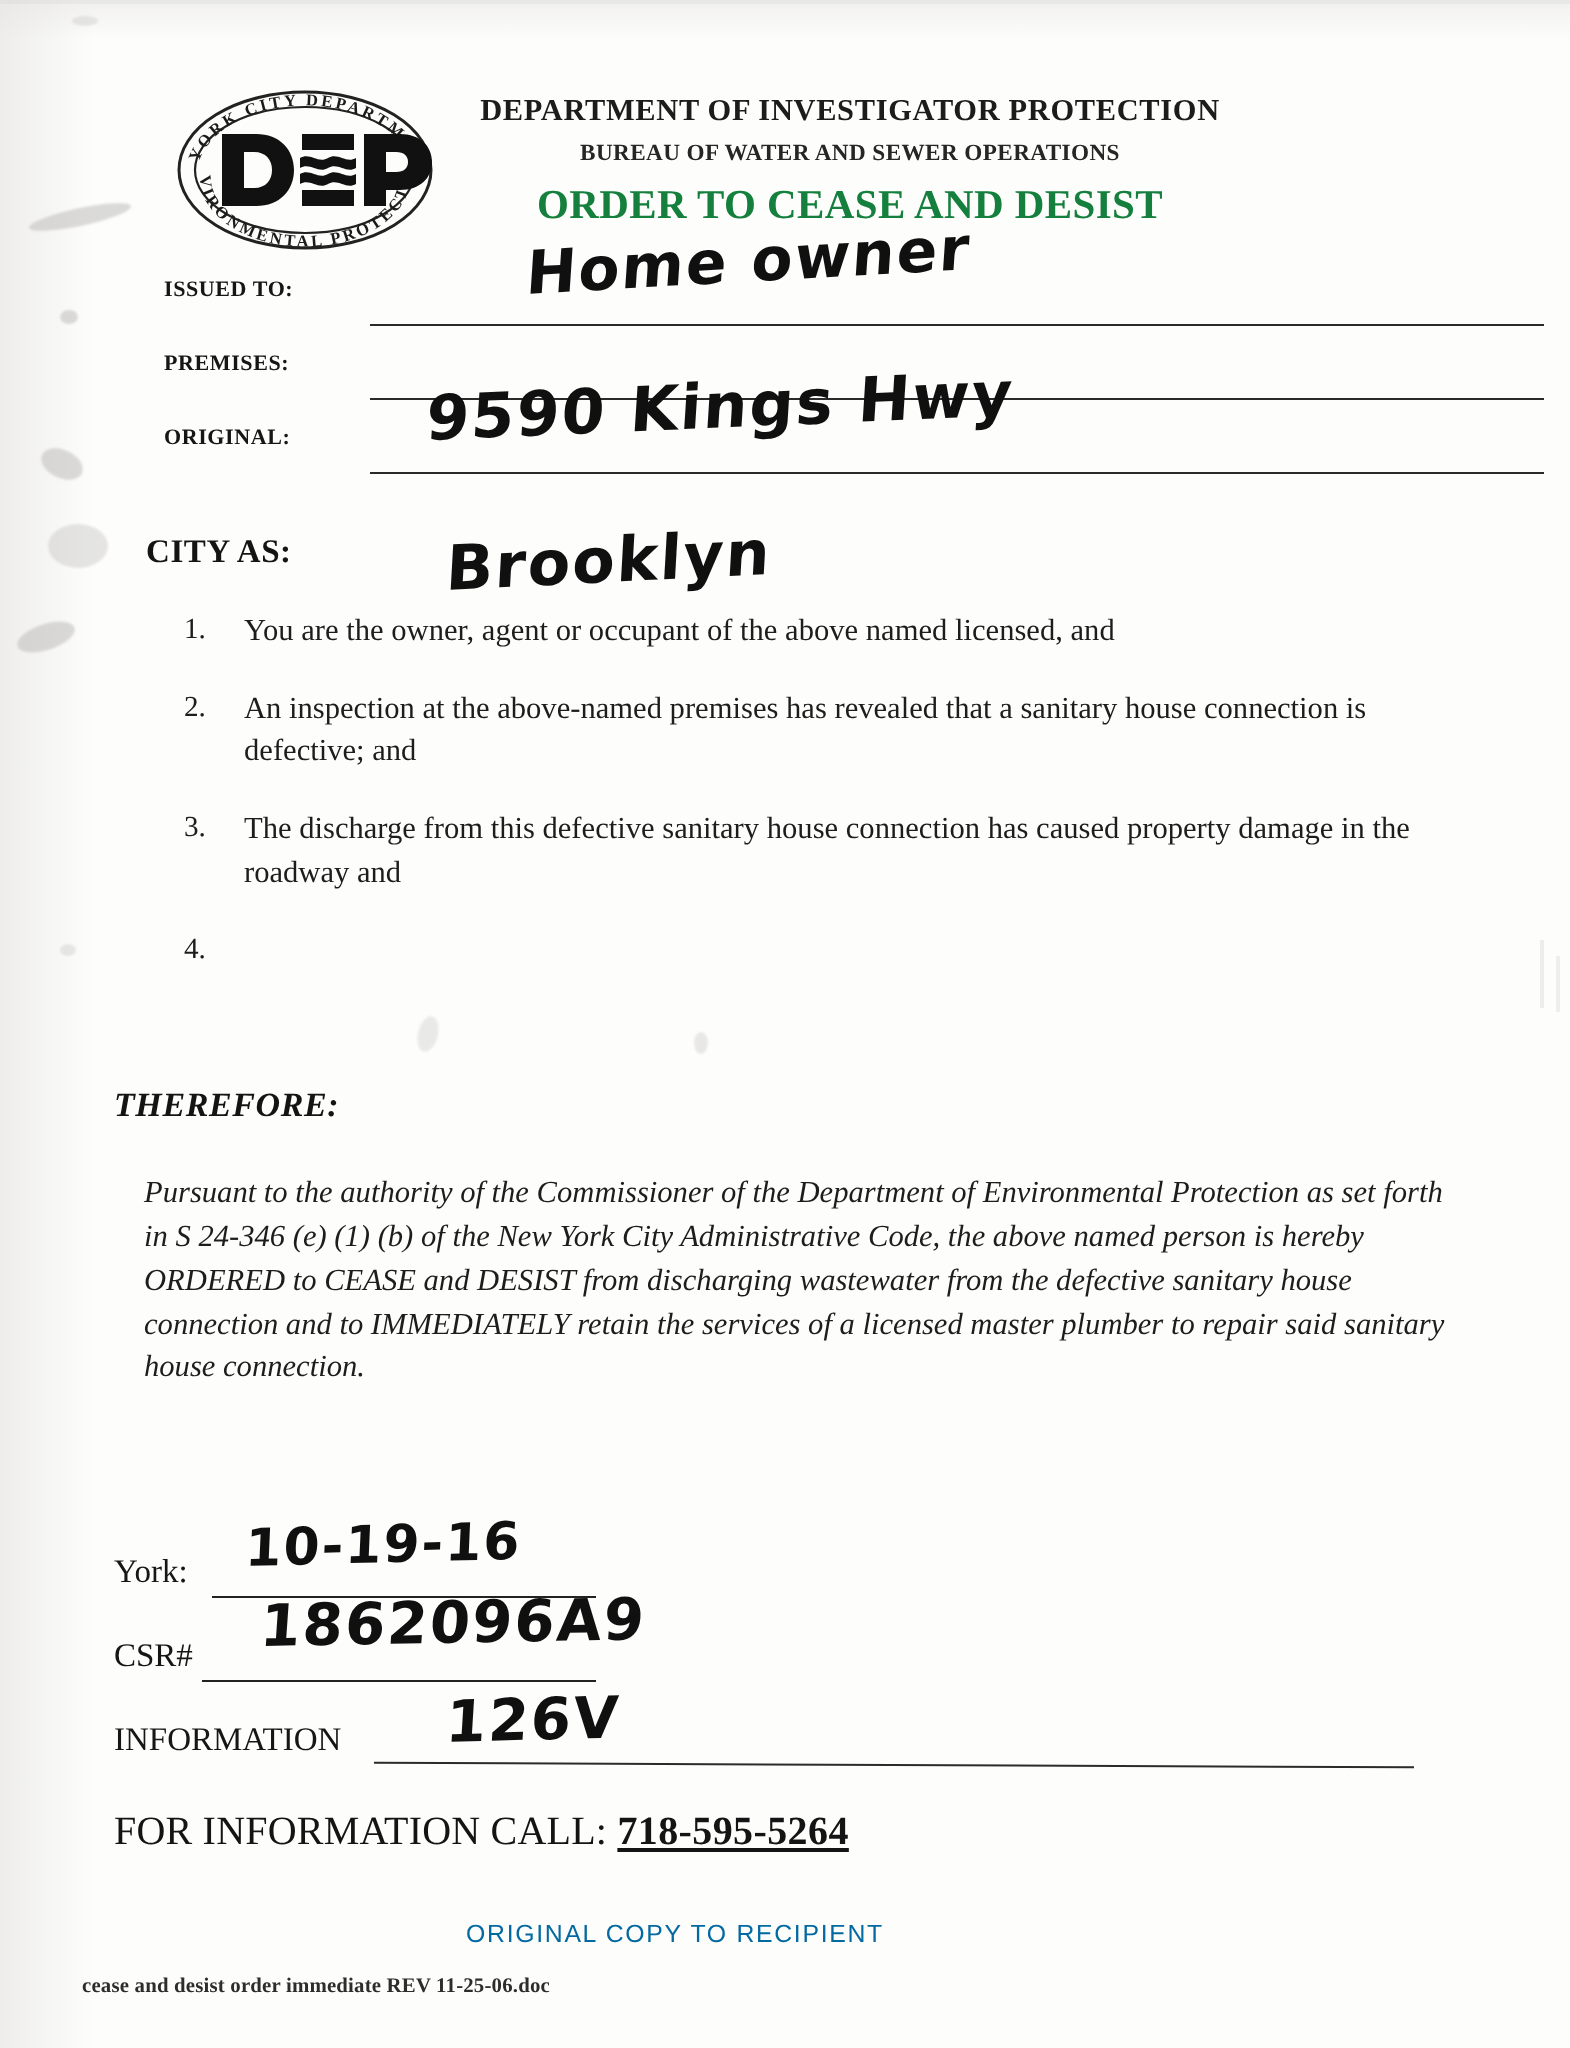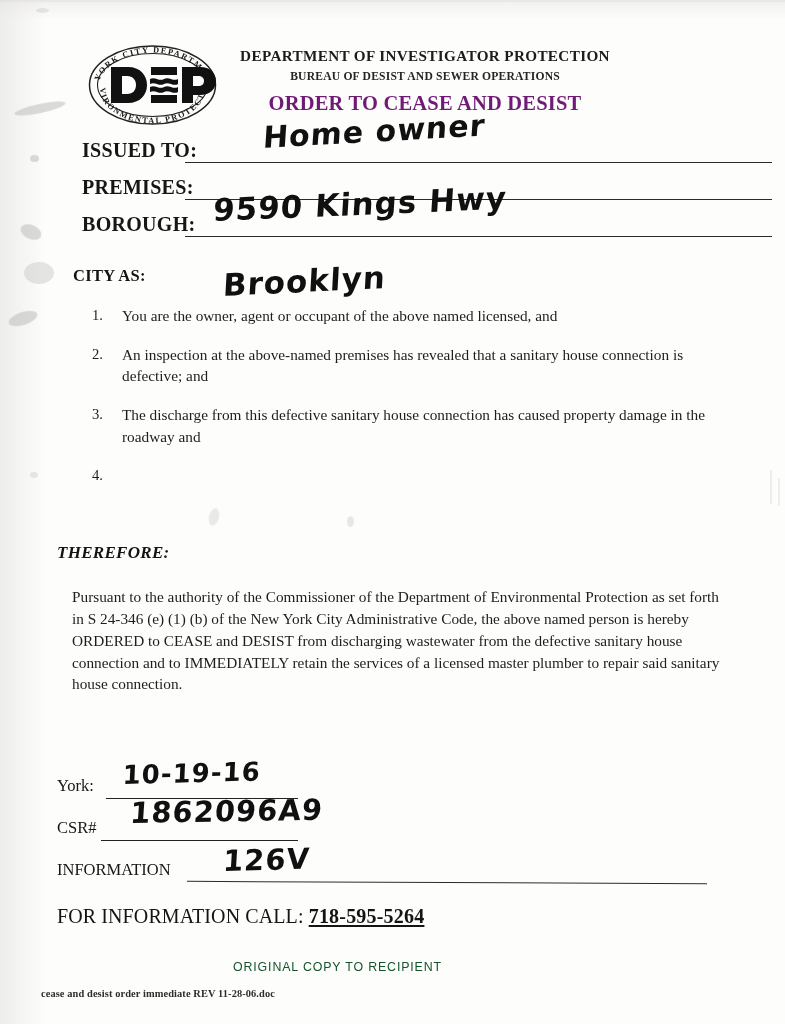--- a/index.html
+++ b/index.html
@@ -85,41 +85,41 @@
     margin-top: 5px;
     color: #262626;
     white-space: nowrap;
   }
   .order-line {
     font-family: "Liberation Serif", serif;
     font-weight: bold;
     font-size: 20.5px;
     letter-spacing: .2px;
     margin-top: 9px;
-    color: #701a75;
+    color: #15803d;
     white-space: nowrap;
   }
 
   
   .fields {
     position: absolute;
     left: 82px;
     top: 136px;
     width: 690px;
   }
   .field-row {
     position: relative;
     height: 37px;
   }
   .field-label {
     position: absolute;
     left: 0;
     top: 3px;
     font-weight: bold;
-    font-size: 20px;
+    font-size: 11px;
     letter-spacing: .3px;
     color: #161616;
     white-space: nowrap;
   }
   .field-rule {
     position: absolute;
     left: 103px;
     right: 0;
     top: 26px;
     border-bottom: 1.3px solid #2a2a2a;
@@ -188,20 +188,21 @@
     top: 0;
     font-size: 14.6px;
   }
 
   
   .para {
     position: absolute;
     font-size: 15.3px;
     line-height: 1.43;
     color: #1d1d1d;
+    font-style: italic;
   }
   #para1 { left: 72px; top: 586px; width: 660px; }
   #para2 { left: 64px; top: 708px; width: 668px; }
 
   
   .sig {
     position: absolute;
     left: 57px;
     top: 772px;
     width: 660px;
@@ -260,21 +261,21 @@
   }
   #original-copy {
     position: absolute;
     left: 0;
     top: 960px;
     width: 675px;
     text-align: center;
     font-family: "Liberation Sans", sans-serif;
     font-size: 12.4px;
     letter-spacing: .85px;
-    color: #14532d;
+    color: #0369a1;
   }
   #doc-ref {
     position: absolute;
     left: 41px;
     top: 988px;
     font-size: 10.4px;
     font-weight: bold;
     letter-spacing: .1px;
     color: #2d2d2d;
   }
@@ -323,37 +324,37 @@
         <path d="M64,36 c5,-3 9,3 14,0 c5,-3 9,3 14,0 v5 c-5,3 -9,-3 -14,0 c-5,3 -9,-3 -14,0 z"></path>
         <path d="M64,44 c5,-3 9,3 14,0 c5,-3 9,3 14,0 v5 c-5,3 -9,-3 -14,0 c-5,3 -9,-3 -14,0 z"></path>
 
         <path d="M96,24 h18 c10,0 16,6 16,14 c0,8 -6,14 -16,14 h-7 v8 h-11 z M107,33 v10 h5 c4,0 6,-2 6,-5 c0,-3 -2,-5 -6,-5 z"></path>
       </g>
     </svg>
   </div>
 
   <div class="masthead">
     <div class="dept-line">DEPARTMENT OF INVESTIGATOR PROTECTION</div>
-    <div class="bureau-line">BUREAU OF DESIST AND SEWER OPERATIONS</div>
+    <div class="bureau-line">BUREAU OF WATER AND SEWER OPERATIONS</div>
     <div class="order-line">ORDER TO CEASE AND DESIST</div>
   </div>
 
   <div class="fields">
     <div class="field-row">
       <span class="field-label">ISSUED TO:</span>
       <span class="field-rule"></span>
       <span class="hand hw-issued">Home owner</span>
     </div>
     <div class="field-row">
       <span class="field-label">PREMISES:</span>
       <span class="field-rule"></span>
       <span class="hand hw-premises">9590 Kings Hwy</span>
     </div>
     <div class="field-row">
-      <span class="field-label">BOROUGH:</span>
+      <span class="field-label">ORIGINAL:</span>
       <span class="field-rule"></span>
       <span class="hand hw-borough">Brooklyn</span>
     </div>
   </div>
 
   <div class="section-head" id="whereas-head">CITY AS:</div>
   <ol class="clauses">
     <li>
       <span class="num">1.</span>
       <span>You are the owner, agent or occupant of the above named licensed, and</span>
@@ -390,15 +391,15 @@
       <span class="sig-rule" id="rule-inv"></span>
       <span class="hand hw-inv">126V</span>
     </div>
   </div>
 
   <div id="info-call">
     <span>FOR INFORMATION CALL:</span>
     <span class="phone">718-595-5264</span>
   </div>
   <div id="original-copy">ORIGINAL COPY TO RECIPIENT</div>
-  <div id="doc-ref">cease and desist order immediate REV 11-28-06.doc</div>
+  <div id="doc-ref">cease and desist order immediate REV 11-25-06.doc</div>
 
 </div>
 
 </body></html>

